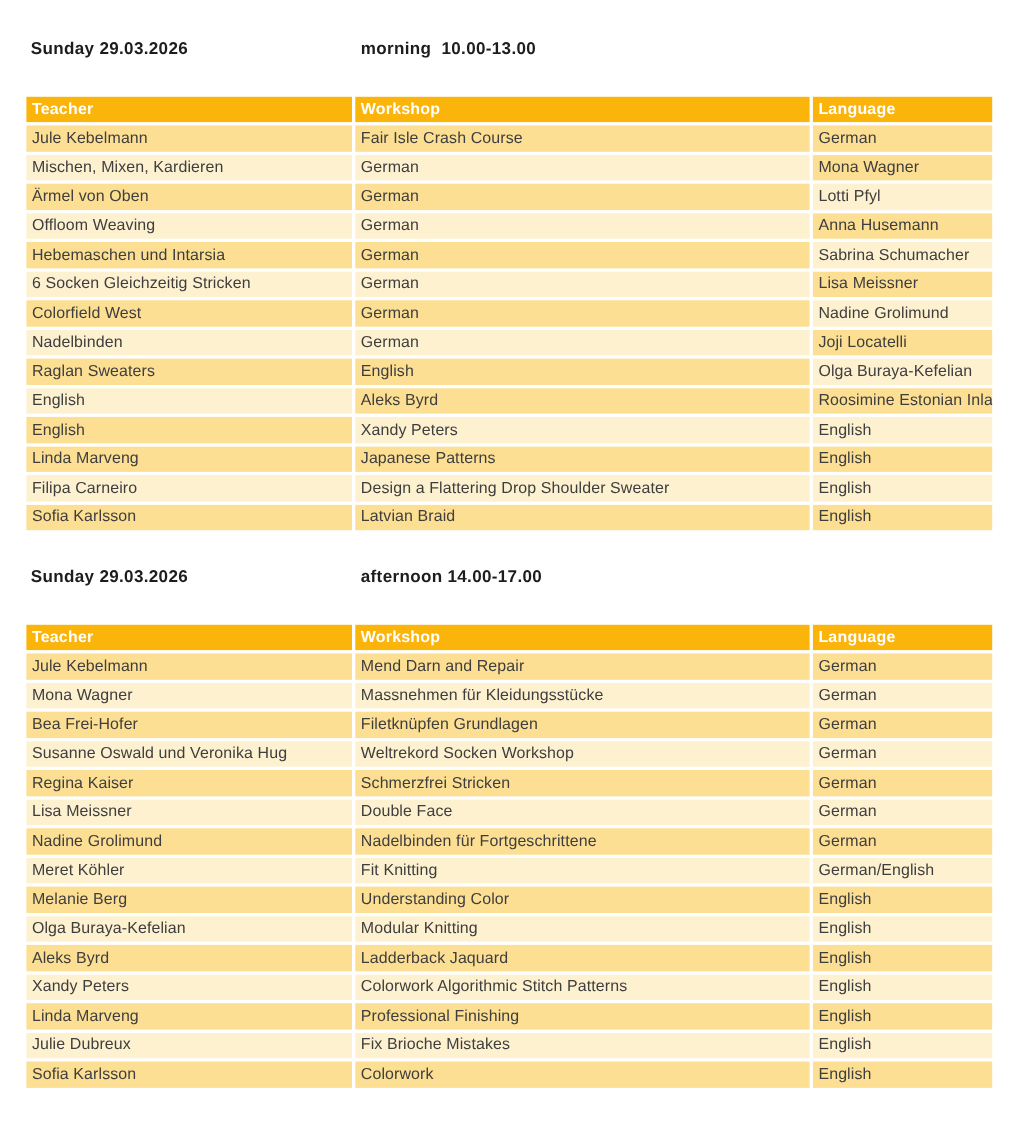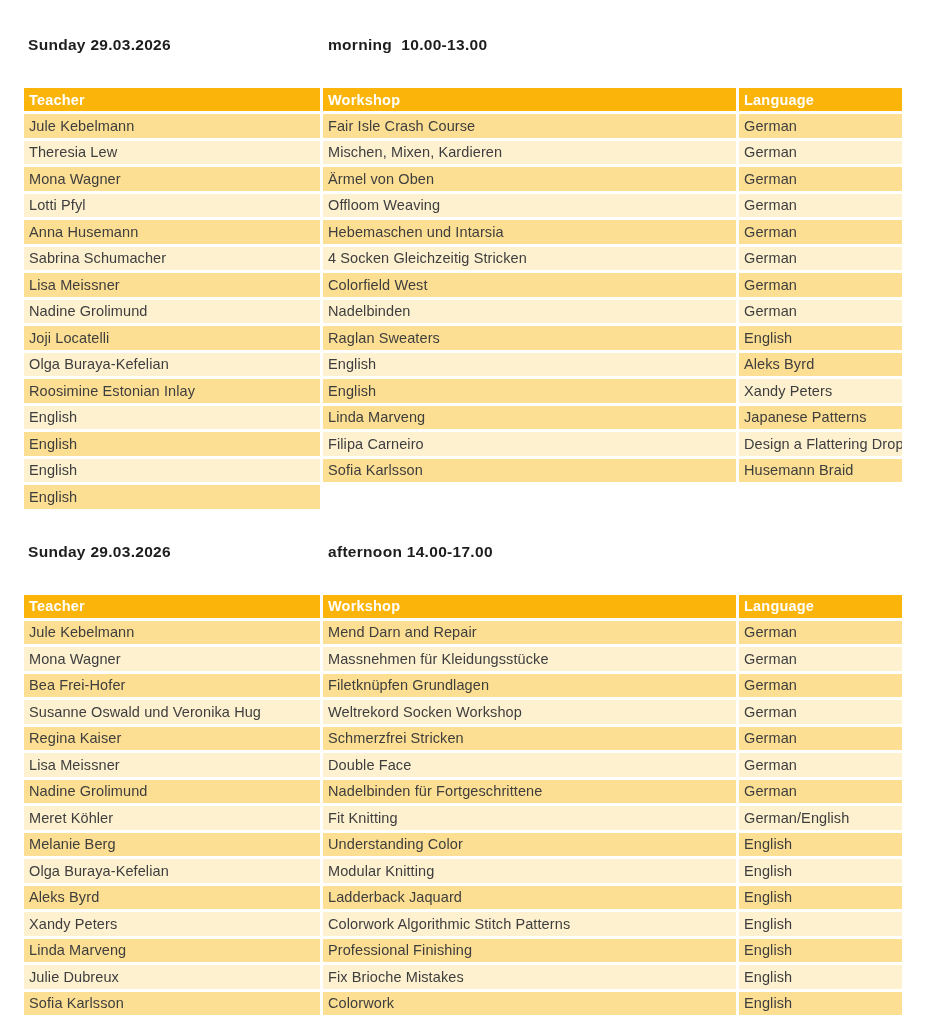--- a/index.html
+++ b/index.html
@@ -75,34 +75,33 @@
     <div class="table">
       <div class="thead">
           <div class="th">Teacher</div>
           <div class="th">Workshop</div>
           <div class="th">Language</div>
         </div>
       <div class="tbody">
           <div class="td dark">Jule Kebelmann</div>
           <div class="td dark">Fair Isle Crash Course</div>
           <div class="td dark">German</div>
-          <div class="td light">Theresia Lew</div>
           <div class="td light">Mischen, Mixen, Kardieren</div>
           <div class="td light">German</div>
           <div class="td dark">Mona Wagner</div>
           <div class="td dark">Ärmel von Oben</div>
           <div class="td dark">German</div>
           <div class="td light">Lotti Pfyl</div>
           <div class="td light">Offloom Weaving</div>
           <div class="td light">German</div>
           <div class="td dark">Anna Husemann</div>
           <div class="td dark">Hebemaschen und Intarsia</div>
           <div class="td dark">German</div>
           <div class="td light">Sabrina Schumacher</div>
-          <div class="td light">4 Socken Gleichzeitig Stricken</div>
+          <div class="td light">6 Socken Gleichzeitig Stricken</div>
           <div class="td light">German</div>
           <div class="td dark">Lisa Meissner</div>
           <div class="td dark">Colorfield West</div>
           <div class="td dark">German</div>
           <div class="td light">Nadine Grolimund</div>
           <div class="td light">Nadelbinden</div>
           <div class="td light">German</div>
           <div class="td dark">Joji Locatelli</div>
           <div class="td dark">Raglan Sweaters</div>
           <div class="td dark">English</div>
@@ -113,21 +112,21 @@
           <div class="td dark">English</div>
           <div class="td light">Xandy Peters</div>
           <div class="td light">English</div>
           <div class="td dark">Linda Marveng</div>
           <div class="td dark">Japanese Patterns</div>
           <div class="td dark">English</div>
           <div class="td light">Filipa Carneiro</div>
           <div class="td light">Design a Flattering Drop Shoulder Sweater</div>
           <div class="td light">English</div>
           <div class="td dark">Sofia Karlsson</div>
-          <div class="td dark">Husemann Braid</div>
+          <div class="td dark">Latvian Braid</div>
           <div class="td dark">English</div>
         </div>
     </div>
   </section>
 
   <section class="section">
     <header class="section-titles">
       <h2 class="title date">Sunday 29.03.2026</h2>
       <h2 class="title time">afternoon 14.00-17.00</h2>
     </header>

